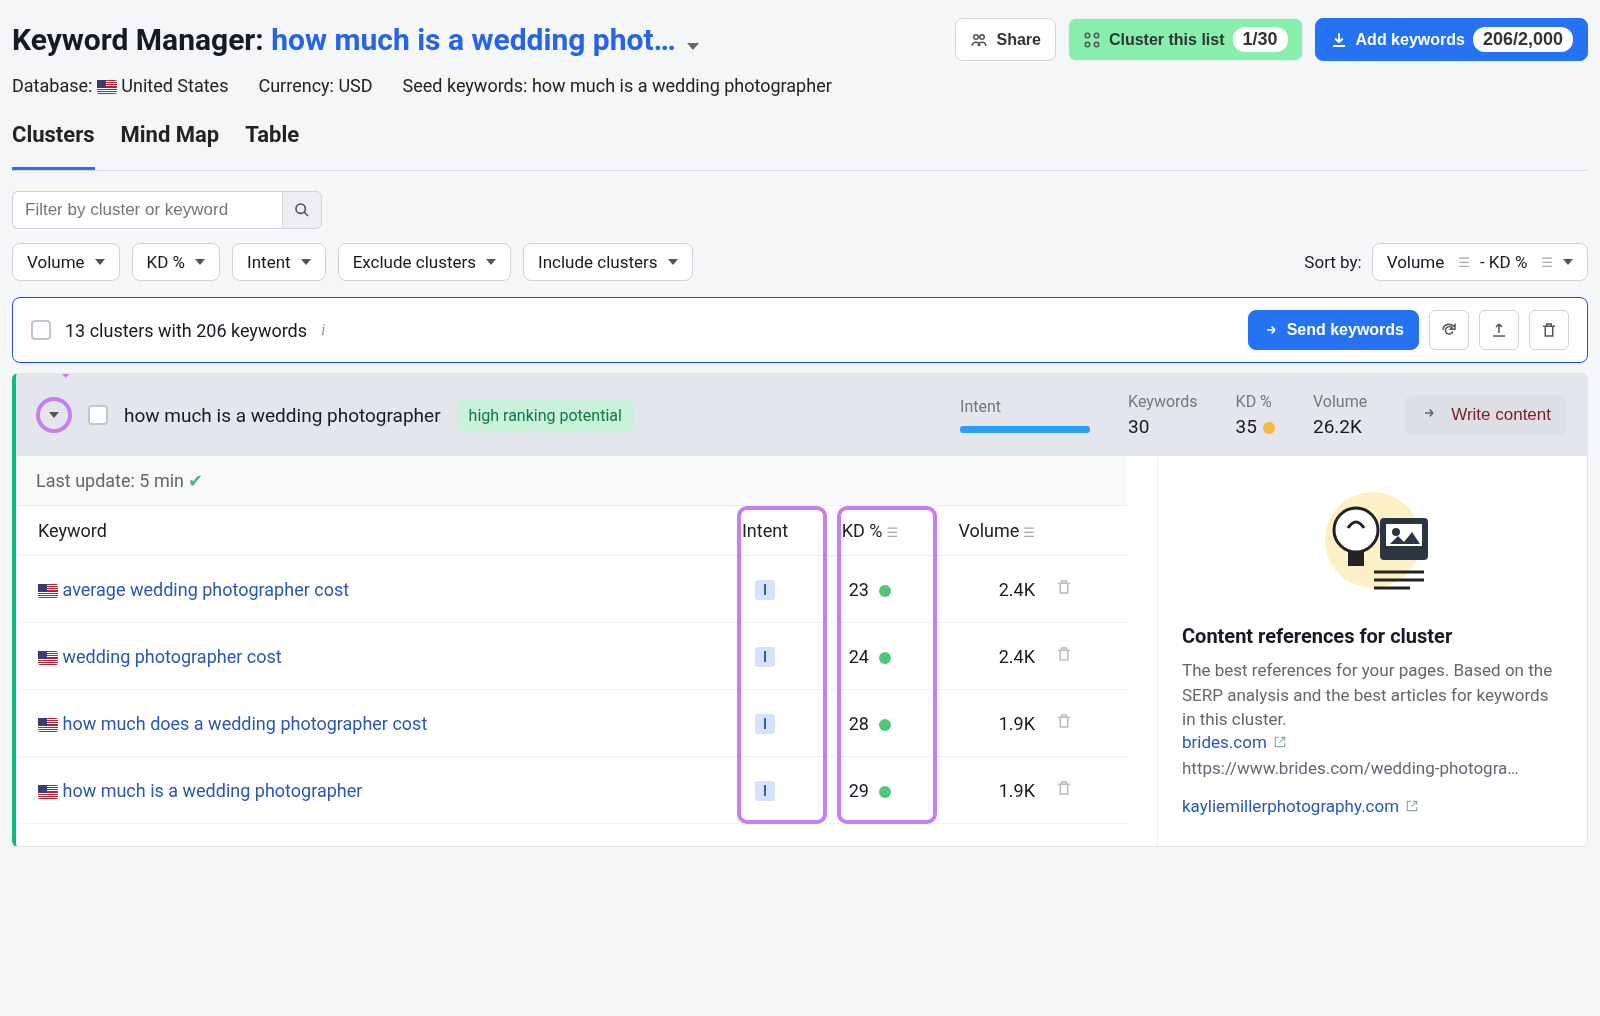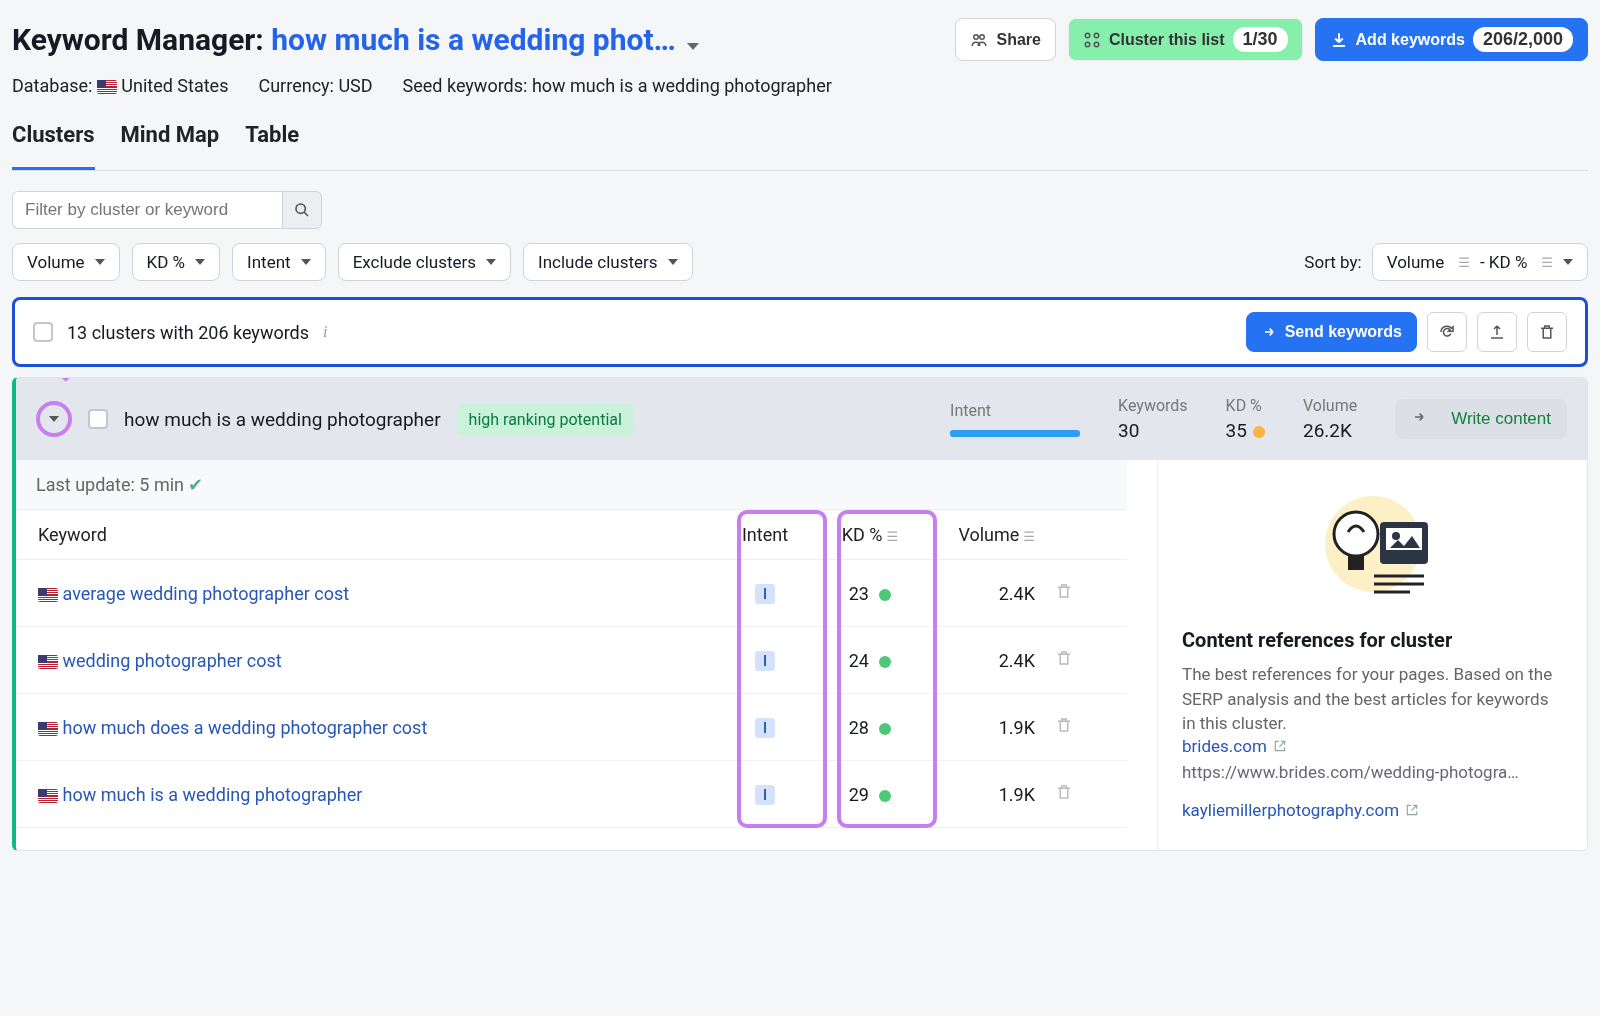--- a/index.html
+++ b/index.html
@@ -20,39 +20,39 @@
 .tabs { display:flex; gap:26px; border-bottom:1px solid #d8dbe2; margin-bottom:20px; }
 .tab { font-size:22px; font-weight:700; padding:6px 0 20px; cursor:pointer; color:#222; }
 .tab.active { border-bottom:3px solid #2573f2; }
 .filters-row { display:flex; gap:12px; margin-bottom:14px; }
 .search-box { display:flex; }
 .search-box input { border:1px solid #cfd2da; border-right:none; border-radius:6px 0 0 6px; padding:8px 12px; font-size:17px; width:270px; }
 .search-box .sbtn { border:1px solid #cfd2da; background:#eceef2; border-radius:0 6px 6px 0; width:40px; display:flex; align-items:center; justify-content:center; cursor:pointer; }
 .drop-row { display:flex; gap:12px; margin-bottom:16px; align-items:center; }
 .drop { border:1px solid #cfd2da; background:#fff; border-radius:8px; padding:8px 14px; font-size:17px; display:inline-flex; align-items:center; gap:10px; cursor:pointer; }
 .sort-right { margin-left:auto; display:flex; align-items:center; gap:10px; font-size:17px; }
-.toolbar { background:#fff; border:3px solid #1d4ed8; border-radius:8px; padding:12px 18px; display:flex; align-items:center; gap:14px; margin-bottom:0; }
+.toolbar { background:#fff; border:1px solid #1d4ed8; border-radius:8px; padding:12px 18px; display:flex; align-items:center; gap:14px; margin-bottom:0; }
 .checkbox { width:20px; height:20px; border:2px solid #c3c6d0; border-radius:4px; background:#fff; display:inline-block; cursor:pointer; }
 .info-ic { font-style:italic; font-family:Georgia,serif; color:#999; }
 .tb-right { margin-left:auto; display:flex; gap:10px; }
 .iconbtn { width:40px; height:40px; border:1px solid #cfd2da; border-radius:6px; background:#fff; display:flex; align-items:center; justify-content:center; cursor:pointer; }
 .cluster-block { margin-top:10px; border:1px solid #e2e4ea; border-radius:6px; overflow:hidden; border-left:4px solid #10b981; }
 .cluster-head { background:#e4e6ed; display:flex; align-items:center; gap:16px; padding:18px 20px; position:relative; }
 .expand-circ { width:36px;height:36px;border-radius:50%;border:4px solid #c77ef0;display:flex;align-items:center;justify-content:center;background:#e4e6ed; }
 .cluster-name { font-size:19px; }
 .badge-green { background:#c8f2d9; color:#0d7a3e; padding:6px 12px; border-radius:6px; font-size:16px; }
 .stats { margin-left:auto; display:flex; gap:38px; align-items:center; }
 .stat { display:flex; flex-direction:column; gap:4px; }
 .stat-lbl { color:#777; font-size:16px; }
 .stat-val { font-size:19px; font-weight:400; }
 .intent-bar { width:130px; height:7px; background:#2b9ff5; border-radius:3px; margin-top:6px; }
 .kd-dot { width:12px; height:12px; border-radius:50%; display:inline-block; margin-left:6px; vertical-align:middle; }
 .dot-yellow { background:#f5b642; }
 .dot-green { background:#4ec77a; }
-.write-btn { background:#dcdfe6; border:none; border-radius:8px; padding:10px 16px; font-size:17px; display:inline-flex; gap:24px; align-items:flex-start; cursor:pointer; color:#15803d; }
+.write-btn { background:#dcdfe6; border:none; border-radius:8px; padding:10px 16px; font-size:17px; display:inline-flex; gap:14px; align-items:flex-start; cursor:pointer; color:#7f1d1d; }
 .arrow-ann { position:absolute; top:-32px; left:36px; }
 .body-grid { display:flex; background:#fff;gap:30px; }
 .kw-table { flex:1; }
 .lastup { padding:14px 20px; color:#666; font-size:18px; border-bottom:1px solid #eceef2; background:#f8f9fb; }
 .check { color:#5a8; margin-left:4px; }
 .th-row { display:grid; grid-template-columns: 1fr 100px 110px 130px 50px; padding:14px 22px; border-bottom:1px solid #eceef2; font-size:18px; align-items:center; }
 .th-row .col { color:#222; }
 .td-row { display:grid; grid-template-columns: 1fr 100px 110px 130px 50px; padding:22px 22px; border-bottom:1px solid #f0f1f5; align-items:center; font-size:18px; }
 .kw-link { color:#2857b5; }
 .intent-chip { background:#d4e3fb; color:#2a56a6; padding:2px 8px; border-radius:3px; font-weight:600; font-size:14px; display:inline-block; }

